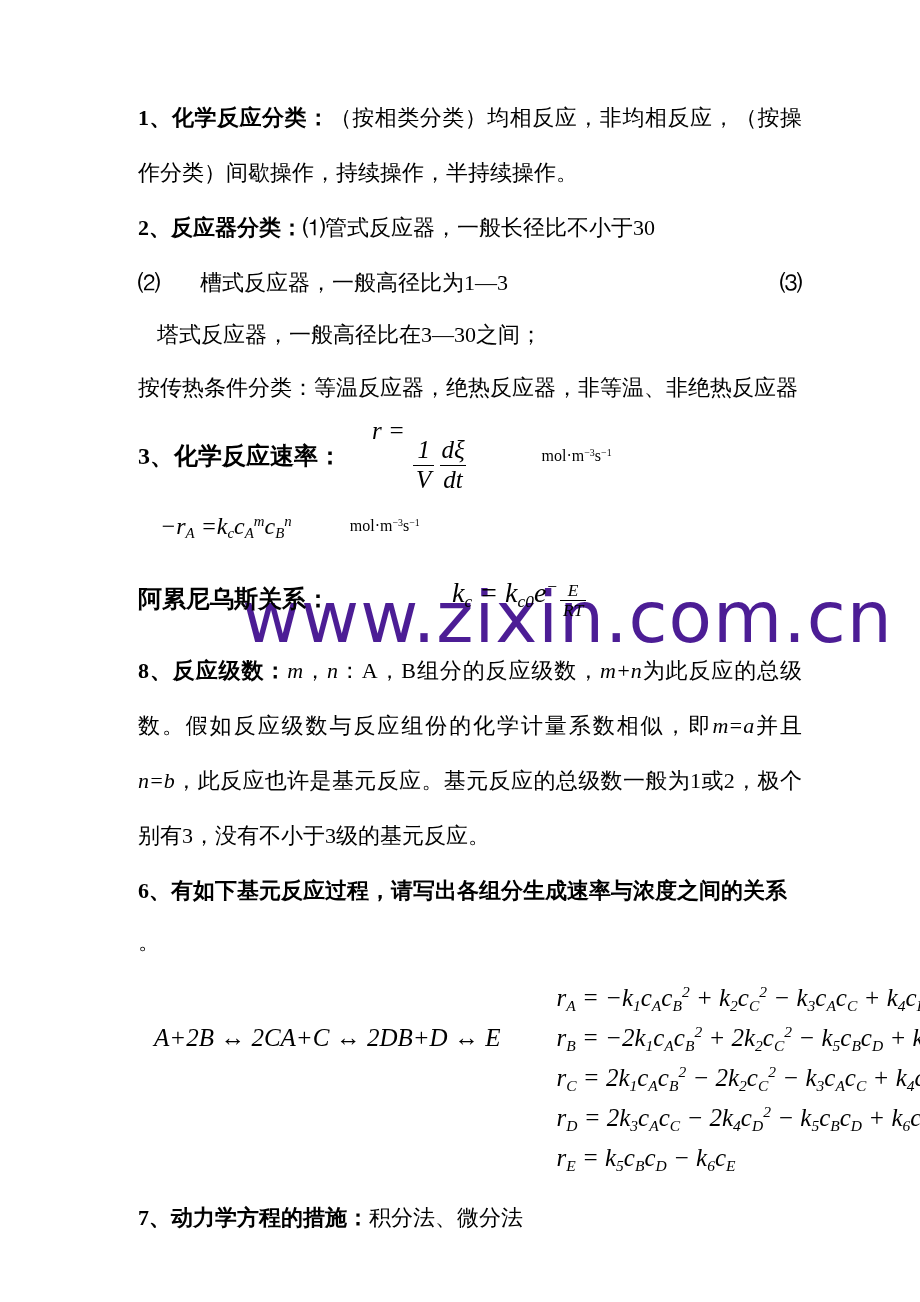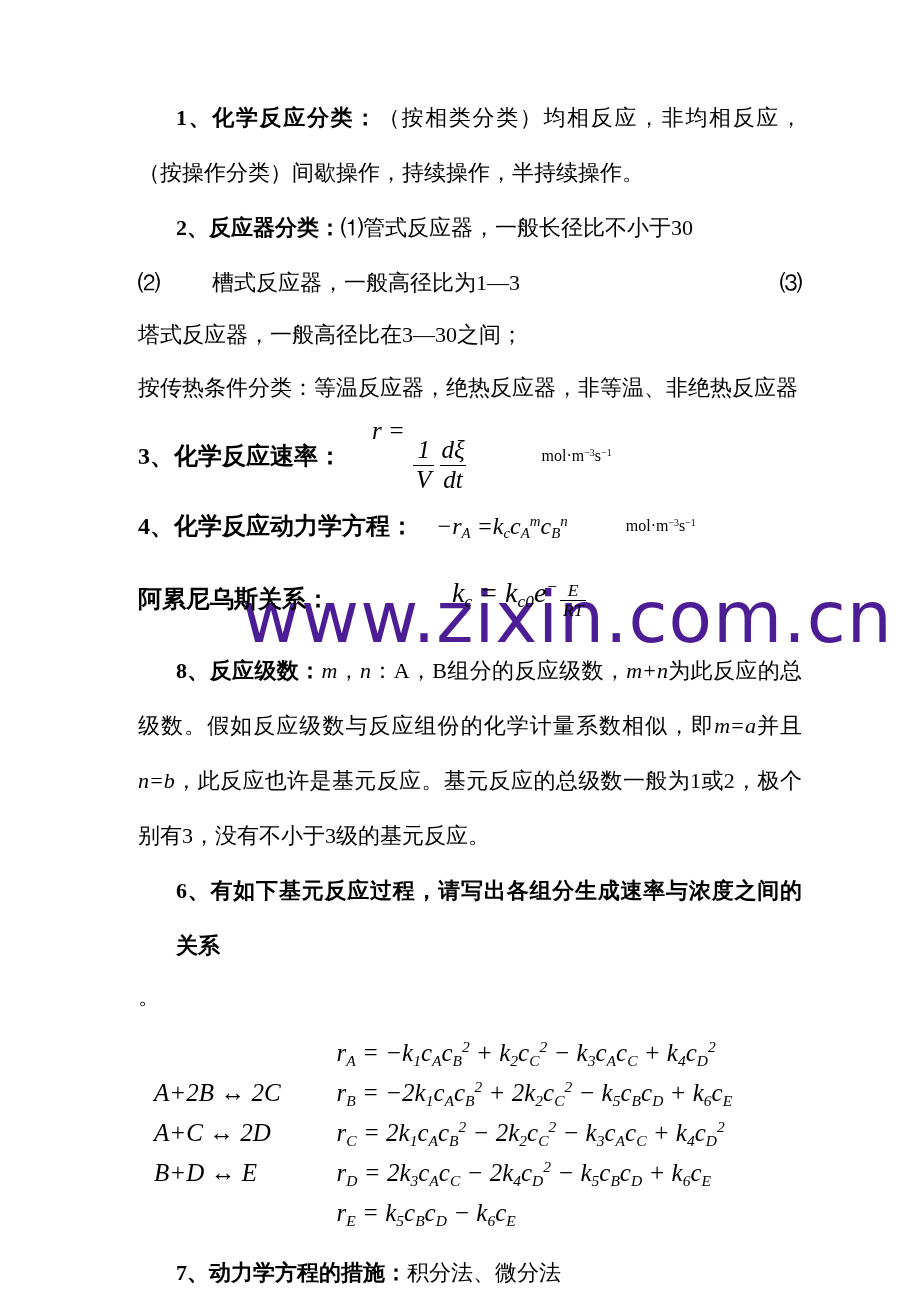--- a/index.html
+++ b/index.html
@@ -25,31 +25,31 @@
   .content{
     position:relative;z-index:1;
     padding:90px 118px 0 138px;
   }
   .para{
     font-size:22px;
     line-height:55px;
     margin:0;
     text-align:justify;
   }
-  .b{font-weight:bold;margin-left:38px;}
+  .b{font-weight:bold;}
   .it{font-style:italic;}
   
   .row23{
     display:flex;align-items:baseline;
     font-size:22px;line-height:55px;
   }
-  .row23 .mid{margin-left:52px;}
+  .row23 .mid{margin-left:40px;}
   .row23 .spacer{flex:1;}
   
-  .tight{line-height:50px;}
+  .tight{line-height:50px;margin-left:19px;}
   
   .frow{display:flex;align-items:center;margin:0;}
   .frow .lab{font-size:24px;font-weight:bold;white-space:nowrap;}
   .math{font-style:italic;font-size:25px;white-space:nowrap;}
   .units{font-size:16px;font-style:normal;white-space:nowrap;}
   sub,sup{font-size:0.62em;line-height:0;}
   sub{vertical-align:-0.3em;}
   sup{vertical-align:0.55em;}
   .frac{
     display:inline-flex;flex-direction:column;align-items:center;
@@ -61,21 +61,21 @@
   #frow-rate{height:82px;}
   #frow-rate .math{margin-left:30px;}
   #frow-rate .units{margin-left:72px;}
   #frow-kin{height:58px;}
   #frow-kin .math{margin-left:22px;font-size:24px;}
   #frow-kin .units{margin-left:58px;}
   #frow-arr{height:88px;}
   #frow-arr .math{margin-left:122px;font-size:28px;}
   
   .eqblock{display:flex;margin:12px 0 6px 16px;}
-  .reactions{display:flex;flex-direction:column;margin-top:40px;}
+  .reactions{display:flex;flex-direction:row;margin-top:40px;}
   .reactions .math{line-height:40px;font-size:25px;}
   .rates{display:flex;flex-direction:column;margin-left:56px;}
   .rates .math{line-height:40px;font-size:25px;font-family:Liberation Serif, serif;}
   .period-line{line-height:48px;}
   #item7{margin-top:12px;}
 </style>
 </head>
 <body>
 
 <div class="page">
@@ -105,21 +105,20 @@
             <span class="fn">1</span>
             <span class="fd">V</span>
           </span><span class="frac">
             <span class="fn">dξ</span>
             <span class="fd">dt</span>
           </span></span>
       <span class="units">mol·m<sup>−3</sup>s<sup>−1</sup></span>
     </div>
 
     <div class="frow" id="frow-kin">
-      <span class="lab">4、化学反应动力学方程：</span>
       <span class="math">−r<sub>A</sub> =k<sub>c</sub>c<sub>A</sub><sup>m</sup>c<sub>B</sub><sup>n</sup></span>
       <span class="units">mol·m<sup>−3</sup>s<sup>−1</sup></span>
     </div>
 
     <div class="frow" id="frow-arr">
       <span class="lab">阿累尼乌斯关系：</span>
       <span class="math">k<sub>c</sub> = k<sub>c0</sub>e<sup>−<span class="frac">
               <span class="fn">E</span>
               <span class="fd">RT</span>
             </span></sup></span>

